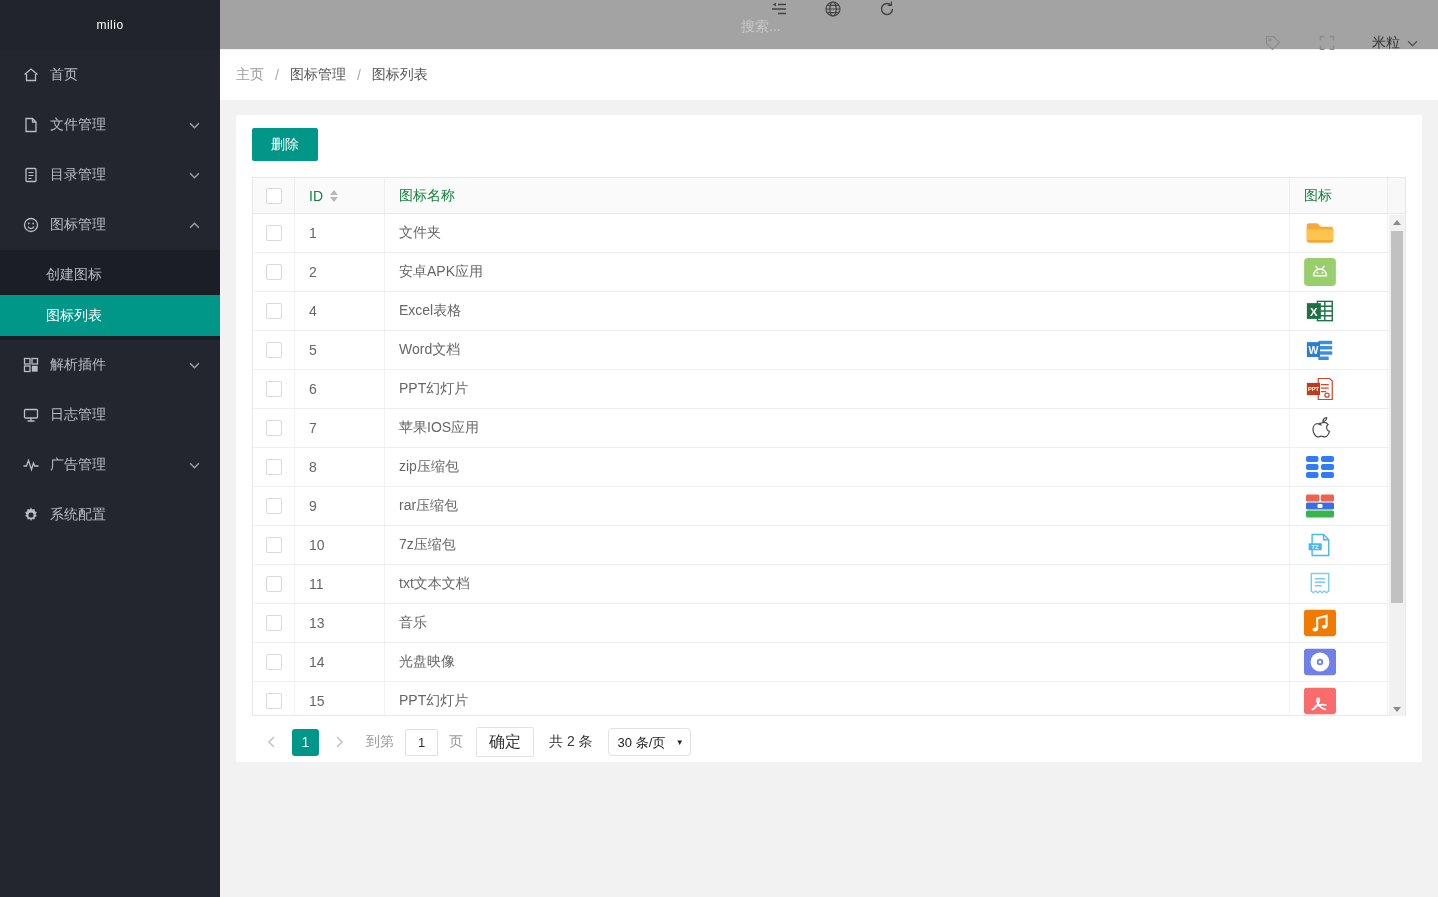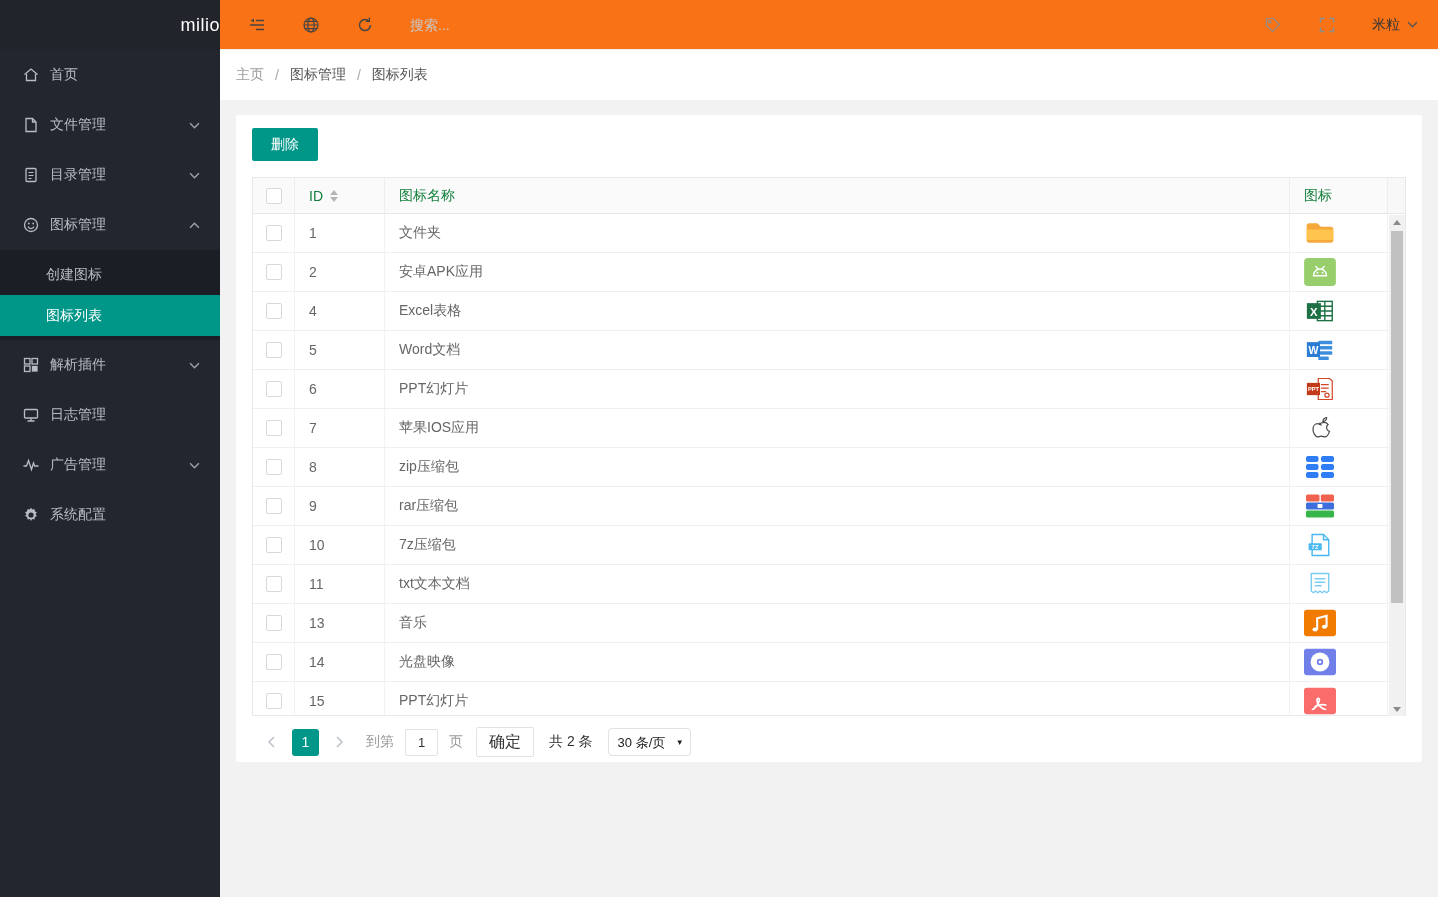--- a/index.html
+++ b/index.html
@@ -2,35 +2,35 @@
 <html><head>
 <meta charset="utf-8">
 <style>
   * { box-sizing: border-box; margin: 0; padding: 0; }
   html, body { width: 1438px; height: 897px; overflow: hidden;
     font-family: "Liberation Sans", "DejaVu Sans", sans-serif; }
   .layout { display: flex; width: 100%; height: 100%; }
 
   
   .sidebar { width: 220px; flex-shrink: 0; background: #23262e; color: #b8bcc4; display: flex; flex-direction: column; }
-  .brand { height: 50px; line-height: 50px; text-align: right; color: #ffffff; font-size: 18px; background: #21242b; letter-spacing: .5px; }
+  .brand { height: 50px; line-height: 50px; text-align: center; color: #ffffff; font-size: 12px; background: #21242b; letter-spacing: .5px; }
   .nav-item { height: 50px; display: flex; align-items: center; padding: 0 20px 0 22px; font-size: 14px; cursor: pointer; }
   .nav-icon { width: 18px; height: 18px; margin-right: 10px; display: inline-flex; color: #b8bcc4; flex-shrink: 0; }
   .nav-icon svg { width: 100%; height: 100%; }
   .nav-label { flex: 1; }
   .nav-chevron { width: 11px; height: 7px; color: #9da1a9; display: inline-flex; }
   .nav-chevron svg { width: 100%; height: 100%; }
   .submenu { background: #1b1e24; padding: 4px 0; }
   .submenu-item { height: 41px; line-height: 41px; padding-left: 46px; font-size: 14px; color: #b8bcc4; cursor: pointer; }
   .submenu-item.active { background: #009688; color: #ffffff; }
 
   
   .main { flex: 1; display: flex; flex-direction: column; background: #f2f2f2; min-width: 0; }
 
-  .topbar { height: 50px; background: #f97316; border-bottom: 1px solid #f0f0f0; display: flex; align-items: center; padding: 0 20px 0 28px; flex-shrink: 0; }
+  .topbar { height: 50px; background: #a3a3a3; border-bottom: 1px solid #f0f0f0; display: flex; align-items: center; padding: 0 20px 0 28px; flex-shrink: 0; flex-direction: column; }
   .topbar-left { display: flex; align-items: center; gap: 36px; }
   .tb-icon { width: 18px; height: 18px; display: inline-flex; cursor: pointer; }
   .tb-icon svg { width: 100%; height: 100%; }
   .search-input { border: none; outline: none; font-size: 14px; color: #333; width: 220px; margin-left: 36px; background: transparent; }
   .search-input::placeholder { color: #c8c8c8; }
   .topbar-right { margin-left: auto; display: flex; align-items: center; gap: 36px; }
   .user { display: flex; align-items: center; gap: 7px; font-size: 14px; color: #333; cursor: pointer; }
   .user-chevron { width: 11px; height: 7px; display: inline-flex; color: #555; }
   .user-chevron svg { width: 100%; height: 100%; }
 

